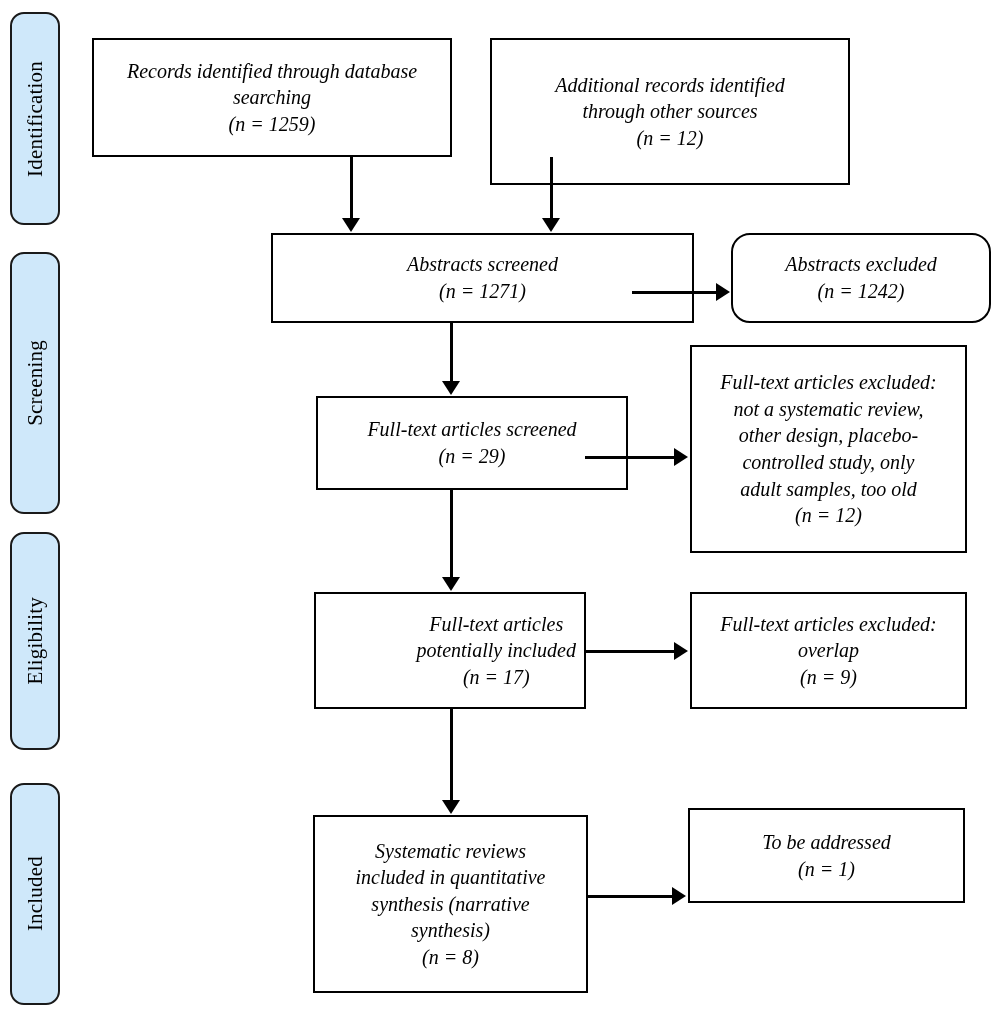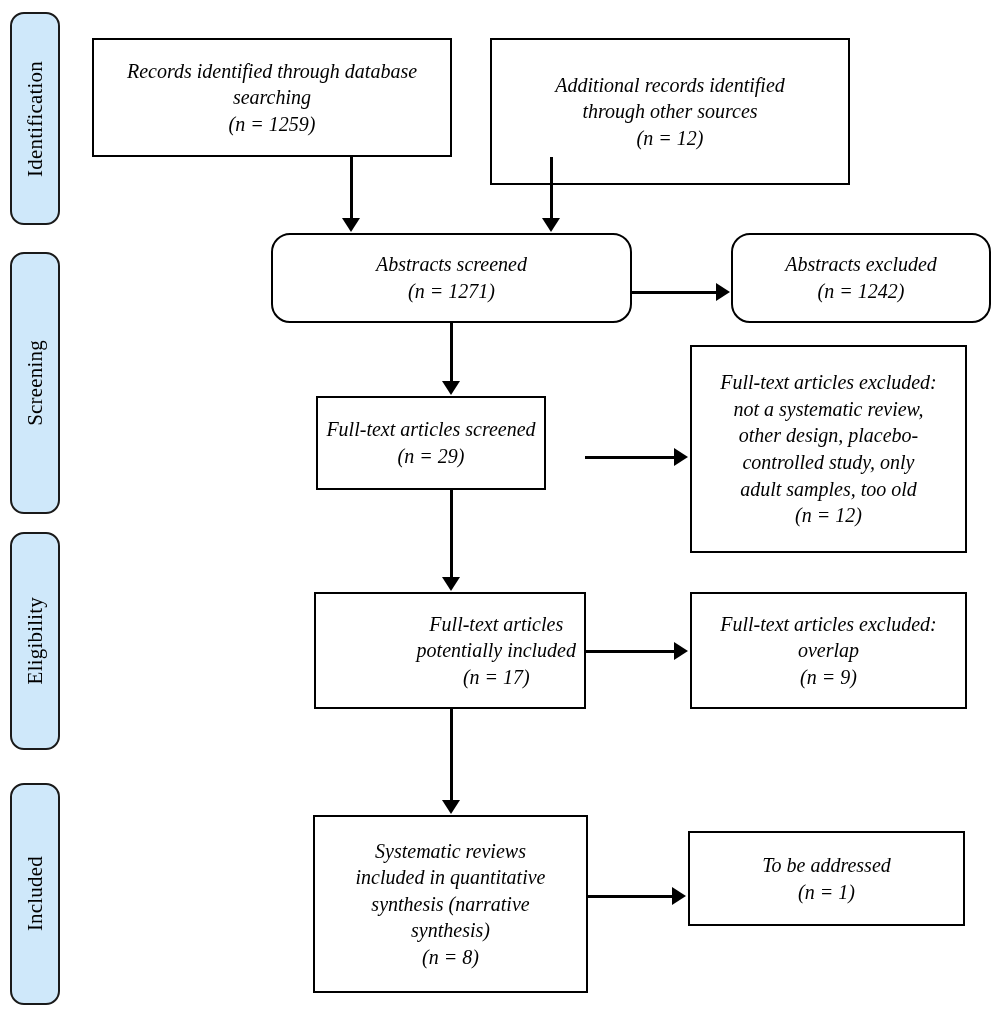--- a/index.html
+++ b/index.html
@@ -121,37 +121,37 @@
 through other sources
 (n = 12)</span>
   </div>
 
   <div class="vline" style="left:350px; top:157px; height:62px;"></div>
   <div class="arrow-down" style="left:342px; top:218px;"></div>
 
   <div class="vline" style="left:550px; top:157px; height:62px;"></div>
   <div class="arrow-down" style="left:542px; top:218px;"></div>
 
-  <div class="box" style="left:271px; top:233px; width:361px; height:90px;border-radius:19px;">
+  <div class="box" style="left:271px; top:233px; width:423px; height:90px;">
     <span class="box-text">Abstracts screened
 (n = 1271)</span>
   </div>
 
   <div class="box" style="left:731px; top:233px; width:260px; height:90px;border-radius:19px;">
     <span class="box-text">Abstracts excluded
 (n = 1242)</span>
   </div>
 
   <div class="hline" style="left:632px; top:291px; width:85px;"></div>
   <div class="arrow-right" style="left:716px; top:283px;"></div>
 
   <div class="vline" style="left:450px; top:323px; height:59px;"></div>
   <div class="arrow-down" style="left:442px; top:381px;"></div>
 
-  <div class="box" style="left:316px; top:396px; width:230px; height:94px;">
+  <div class="box" style="left:316px; top:396px; width:312px; height:94px;">
     <span class="box-text">Full-text articles screened
 (n = 29)</span>
   </div>
 
   <div class="box" style="left:690px; top:345px; width:277px; height:208px;">
     <span class="box-text">Full-text articles excluded:
 not a systematic review,
 other design, placebo-
 controlled study, only
 adult samples, too old
@@ -183,21 +183,21 @@
   <div class="arrow-down" style="left:442px; top:800px;"></div>
 
   <div class="box" style="left:313px; top:815px; width:275px; height:178px;">
     <span class="box-text">Systematic reviews
 included in quantitative
 synthesis (narrative
 synthesis)
 (n = 8)</span>
   </div>
 
-  <div class="box" style="left:688px; top:831px; width:277px; height:95px;">
+  <div class="box" style="left:688px; top:808px; width:277px; height:95px;">
     <span class="box-text">To be addressed
 (n = 1)</span>
   </div>
 
   <div class="hline" style="left:588px; top:895px; width:85px;"></div>
   <div class="arrow-right" style="left:672px; top:887px;"></div>
 
 </div>
 
 </body></html>

